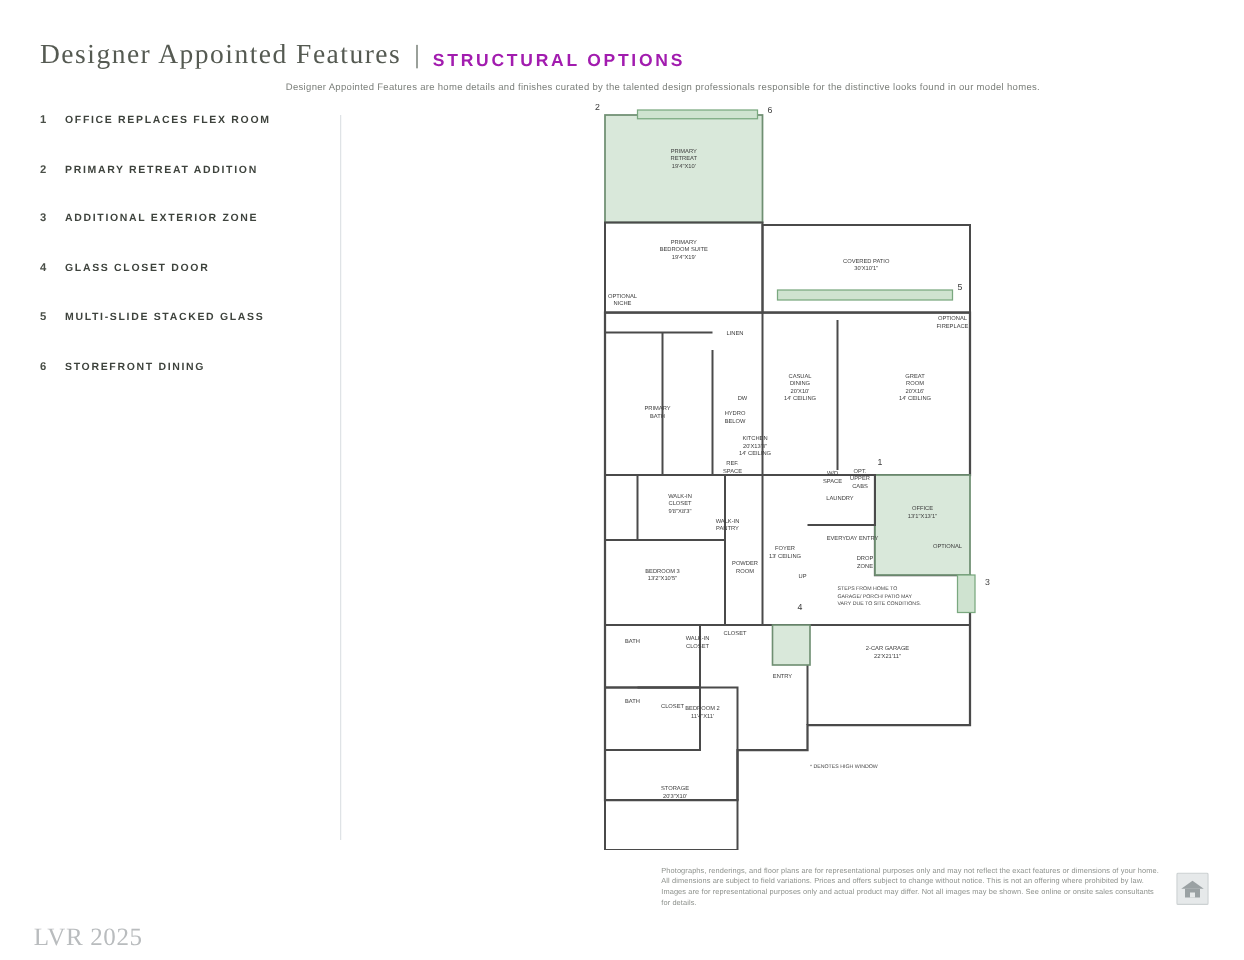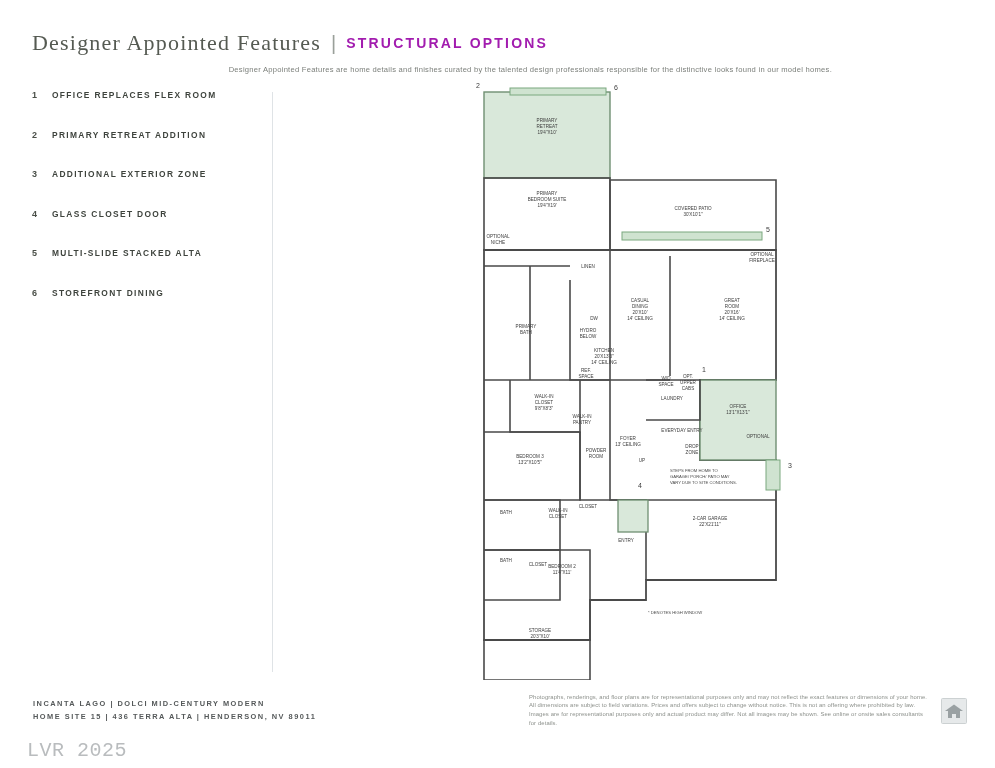--- a/index.html
+++ b/index.html
@@ -22,21 +22,21 @@
 
   
   .header {
     position: absolute;
     left: 32px;
     top: 30px;
     width: 800px;
   }
   .title-row {
     display: flex;
-    align-items: center;
+    align-items: flex-end;
     gap: 10px;
   }
   .title-main {
     font-family: "Liberation Serif", serif;
     font-size: 22px;
     letter-spacing: 1.2px;
     color: #555a52;
     font-weight: 400;
   }
   .title-sep {
@@ -132,21 +132,21 @@
     position: absolute;
     right: 28px;
     bottom: 44px;
     width: 26px;
     height: 26px;
   }
   .watermark {
     position: absolute;
     left: 27px;
     bottom: 6px;
-    font-family: Liberation Mono, monospace;
+    font-family: Liberation Serif, serif;
     font-size: 20px;
     color: #b9bcbe;
     letter-spacing: 0.5px;
   }
 </style>
 </head>
 <body>
 
 <div class="page">
 
@@ -171,21 +171,21 @@
     <div class="option">
       <span class="option-num">3</span>
       <span class="option-label">ADDITIONAL EXTERIOR ZONE</span>
     </div>
     <div class="option">
       <span class="option-num">4</span>
       <span class="option-label">GLASS CLOSET DOOR</span>
     </div>
     <div class="option">
       <span class="option-num">5</span>
-      <span class="option-label">MULTI-SLIDE STACKED ALTA</span>
+      <span class="option-label">MULTI-SLIDE STACKED GLASS</span>
     </div>
     <div class="option">
       <span class="option-num">6</span>
       <span class="option-label">STOREFRONT DINING</span>
     </div>
   </div>
 
   <div class="v-divider"></div>
 
   <div class="plan">
@@ -339,24 +339,20 @@
 
       <g font-family="Liberation Sans, sans-serif" font-size="4.2" fill="#4a4a4a">
         <text x="200" y="392">STEPS FROM HOME TO</text>
         <text x="200" y="398">GARAGE/ PORCH/ PATIO MAY</text>
         <text x="200" y="404">VARY DUE TO SITE CONDITIONS.</text>
         <text x="178" y="534">* DENOTES HIGH WINDOW</text>
       </g>
     </svg>
   </div>
 
-  <div class="footer-left">
-    <div>INCANTA LAGO  |  DOLCI MID-CENTURY MODERN</div>
-    <div>HOME SITE 15  |  436 TERRA ALTA  |  HENDERSON, NV 89011</div>
-  </div>
 
   <div class="footer-right">Photographs, renderings, and floor plans are for representational purposes only and may not reflect the exact features or dimensions of your home. All dimensions are subject to field variations. Prices and offers subject to change without notice. This is not an offering where prohibited by law. Images are for representational purposes only and actual product may differ. Not all images may be shown. See online or onsite sales consultants for details.</div>
 
   <div class="eho">
     <svg width="26" height="26" viewBox="0 0 26 26">
       <rect x="0.5" y="0.5" width="25" height="25" rx="1" fill="#e6e9ea" stroke="#ccd1d2"></rect>
       <path d="M4 13 L13 6.5 L22 13 Z" fill="#9aa1a3"></path>
       <rect x="7" y="13" width="12" height="7" fill="#9aa1a3"></rect>
       <rect x="11" y="16" width="4" height="4" fill="#e6e9ea"></rect>
     </svg>

